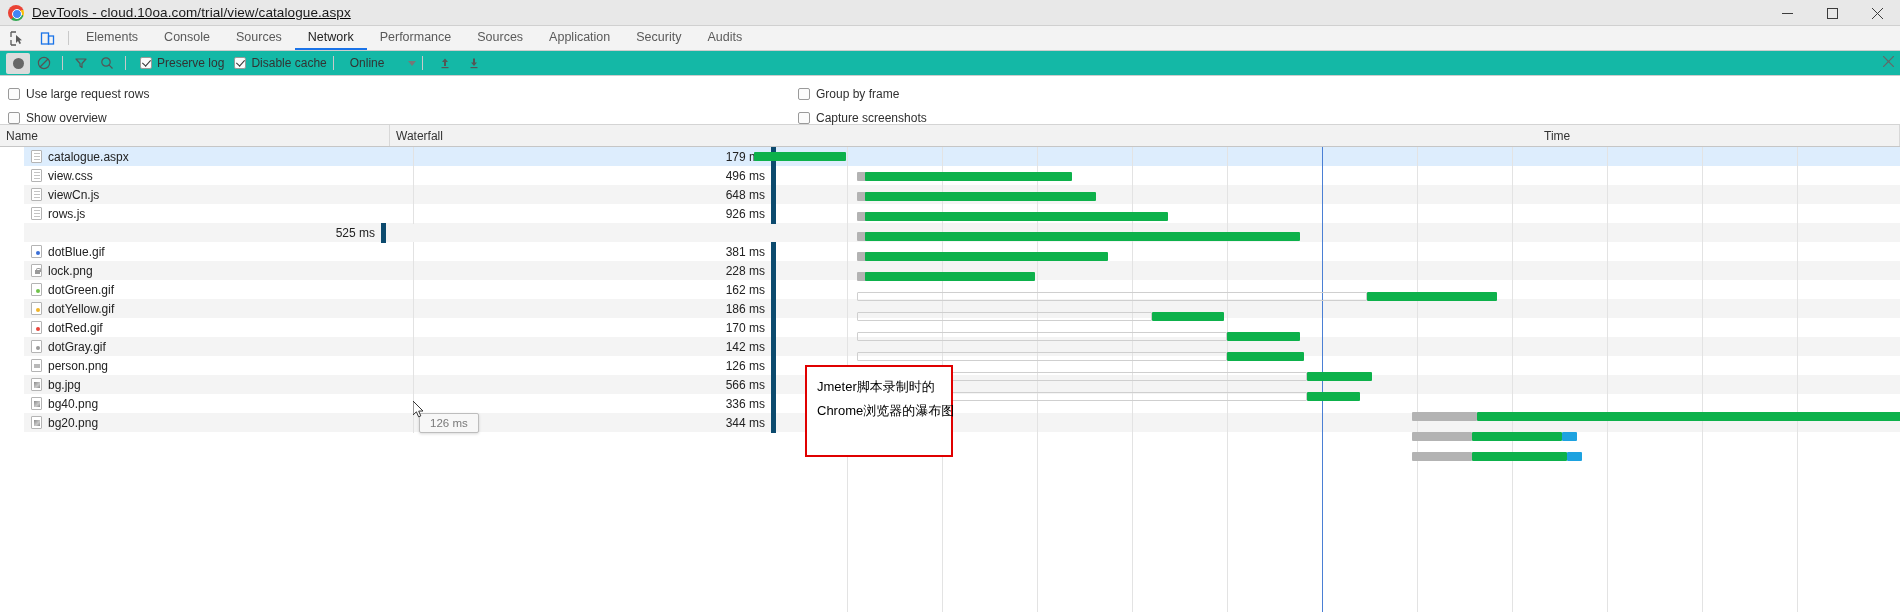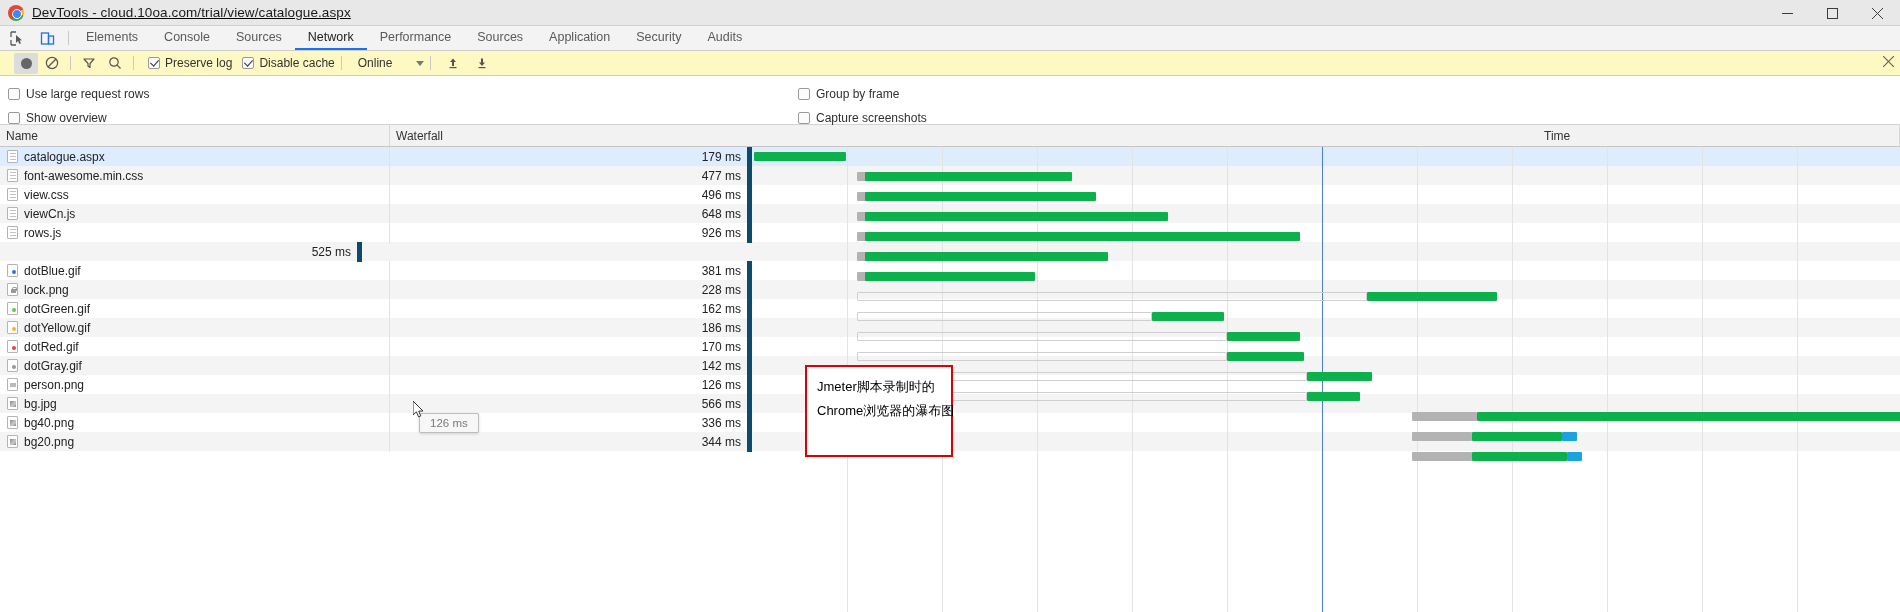--- a/index.html
+++ b/index.html
@@ -46,22 +46,22 @@
   .vdiv { width: 1px; background: #c9c9c9; margin: 5px 4px; align-self: stretch; }
   .tabs { display: flex; align-items: stretch; }
   .tab {
     padding: 0 13px; display:flex; align-items:center; font-size: 12.5px;
     color: #5a5a5a; border-bottom: 2px solid transparent;
   }
   .tab.active { color: #222; border-bottom: 2px solid #1a73e8; }
 
   
   .toolbar {
-    height: 25px; background: #fef9c3; border-bottom: 1px solid #cdcdcd;
-    display:flex; align-items:center; padding-left: 14px; gap: 2px; position: relative;
+    height: 25px; background: #14b8a6; border-bottom: 1px solid #cdcdcd;
+    display:flex; align-items:center; padding-left: 6px; gap: 2px; position: relative;
   }
   .tb-btn { width: 24px; height: 21px; display:flex; align-items:center; justify-content:center; border-radius:2px; }
   .tb-btn.pressed { background: #dcdcdc; }
   .rec-dot { width: 11px; height: 11px; border-radius:50%; background:#666; }
   .chk-wrap { display:flex; align-items:center; gap:5px; margin-left: 8px; }
   .cbx {
     width: 12px; height: 12px; border:1px solid #9a9a9a; background:#fbfbfb; border-radius:2px;
     display:flex; align-items:center; justify-content:center; flex:none;
   }
   .cbx.checked::after {
@@ -87,21 +87,21 @@
   .table-head {
     display:flex; height: 22px; background:#f2f2f2; border-bottom:1px solid #c6c6c6;
     font-size: 12px; color:#333;
   }
   .th { display:flex; align-items:center; padding-left:6px; border-right:1px solid #d8d8d8; }
   .th-name { width: 390px; }
   .th-time { width: 362px; }
   .th-wf   { flex:1; border-right:none; }
 
   .rows { position: relative; }
-  .row { display:flex; height: 19px; font-size: 12px; color:#222; align-items:center; }
+  .row { display:flex; height: 19px; font-size: 12px; color:#222; align-items:center;margin-left:24px; }
   .row.odd { background:#f4f4f4; }
   .row.even { background:#ffffff; }
   .row.selected { background:#ddedfd; }
   .cell-name { width:390px; display:flex; align-items:center; gap:6px; padding-left:7px;
                border-right:1px solid #e2e2e2; height:20px; overflow:hidden; }
   .cell-time { width:362px; text-align:right; padding-right:6px; border-right:5px solid #0c4a6e;
                height:20px; line-height:20px; color:#222; }
   .cell-wf { flex:1; position:relative; height:20px; }
 
   .ficon { width:11px; height:13px; border:1px solid #b4b4b4; background:#fff; flex:none;
@@ -304,28 +304,20 @@
     <div class="th th-time">Time</div>
   </div>
 
   <div class="rows" id="rows">
       <div class="row selected">
         <div class="cell-name">
           <span class="ficon doc"></span>
           <span>catalogue.aspx</span>
         </div>
         <div class="cell-time">179 ms</div>
-        <div class="cell-wf"></div>
-      </div>
-      <div class="row odd">
-        <div class="cell-name">
-          <span class="ficon doc"></span>
-          <span>font-awesome.min.css</span>
-        </div>
-        <div class="cell-time">477 ms</div>
         <div class="cell-wf"></div>
       </div>
       <div class="row even">
         <div class="cell-name">
           <span class="ficon doc"></span>
           <span>view.css</span>
         </div>
         <div class="cell-time">496 ms</div>
         <div class="cell-wf"></div>
       </div>

